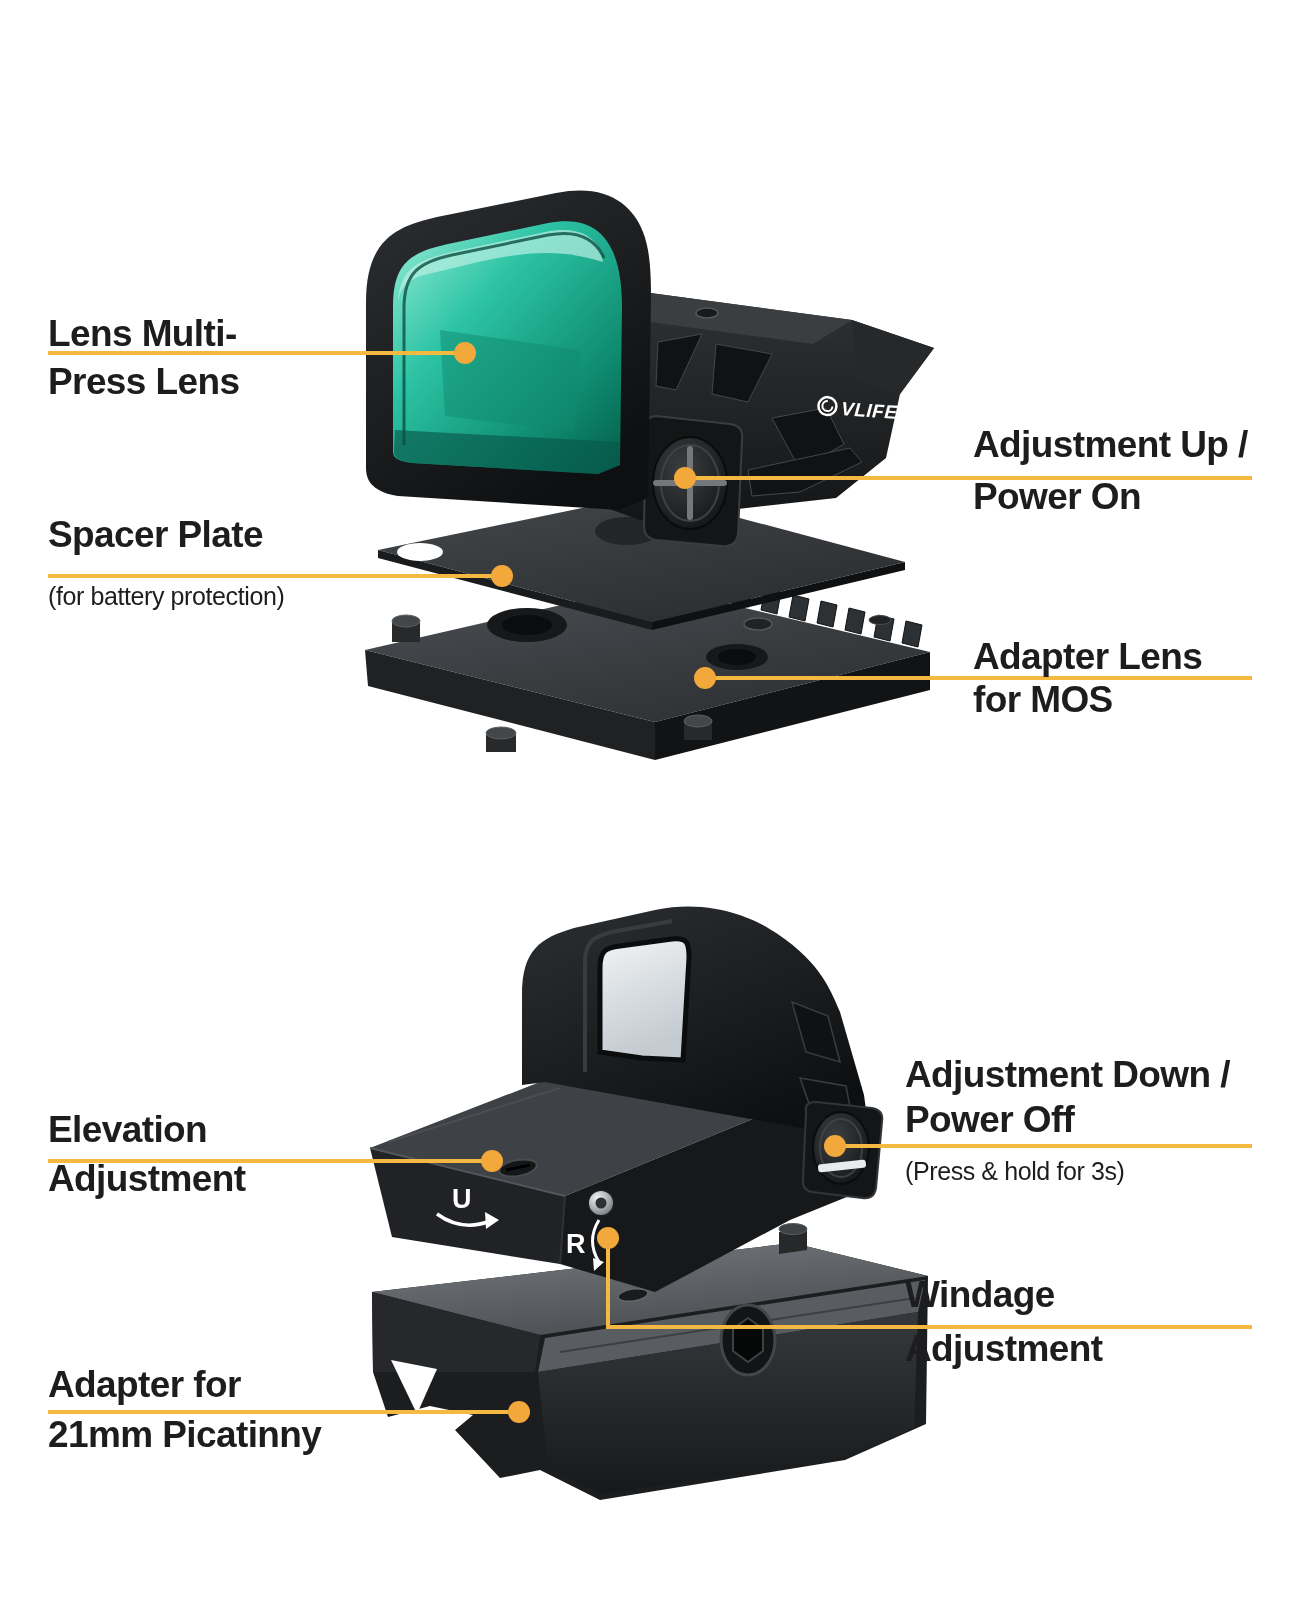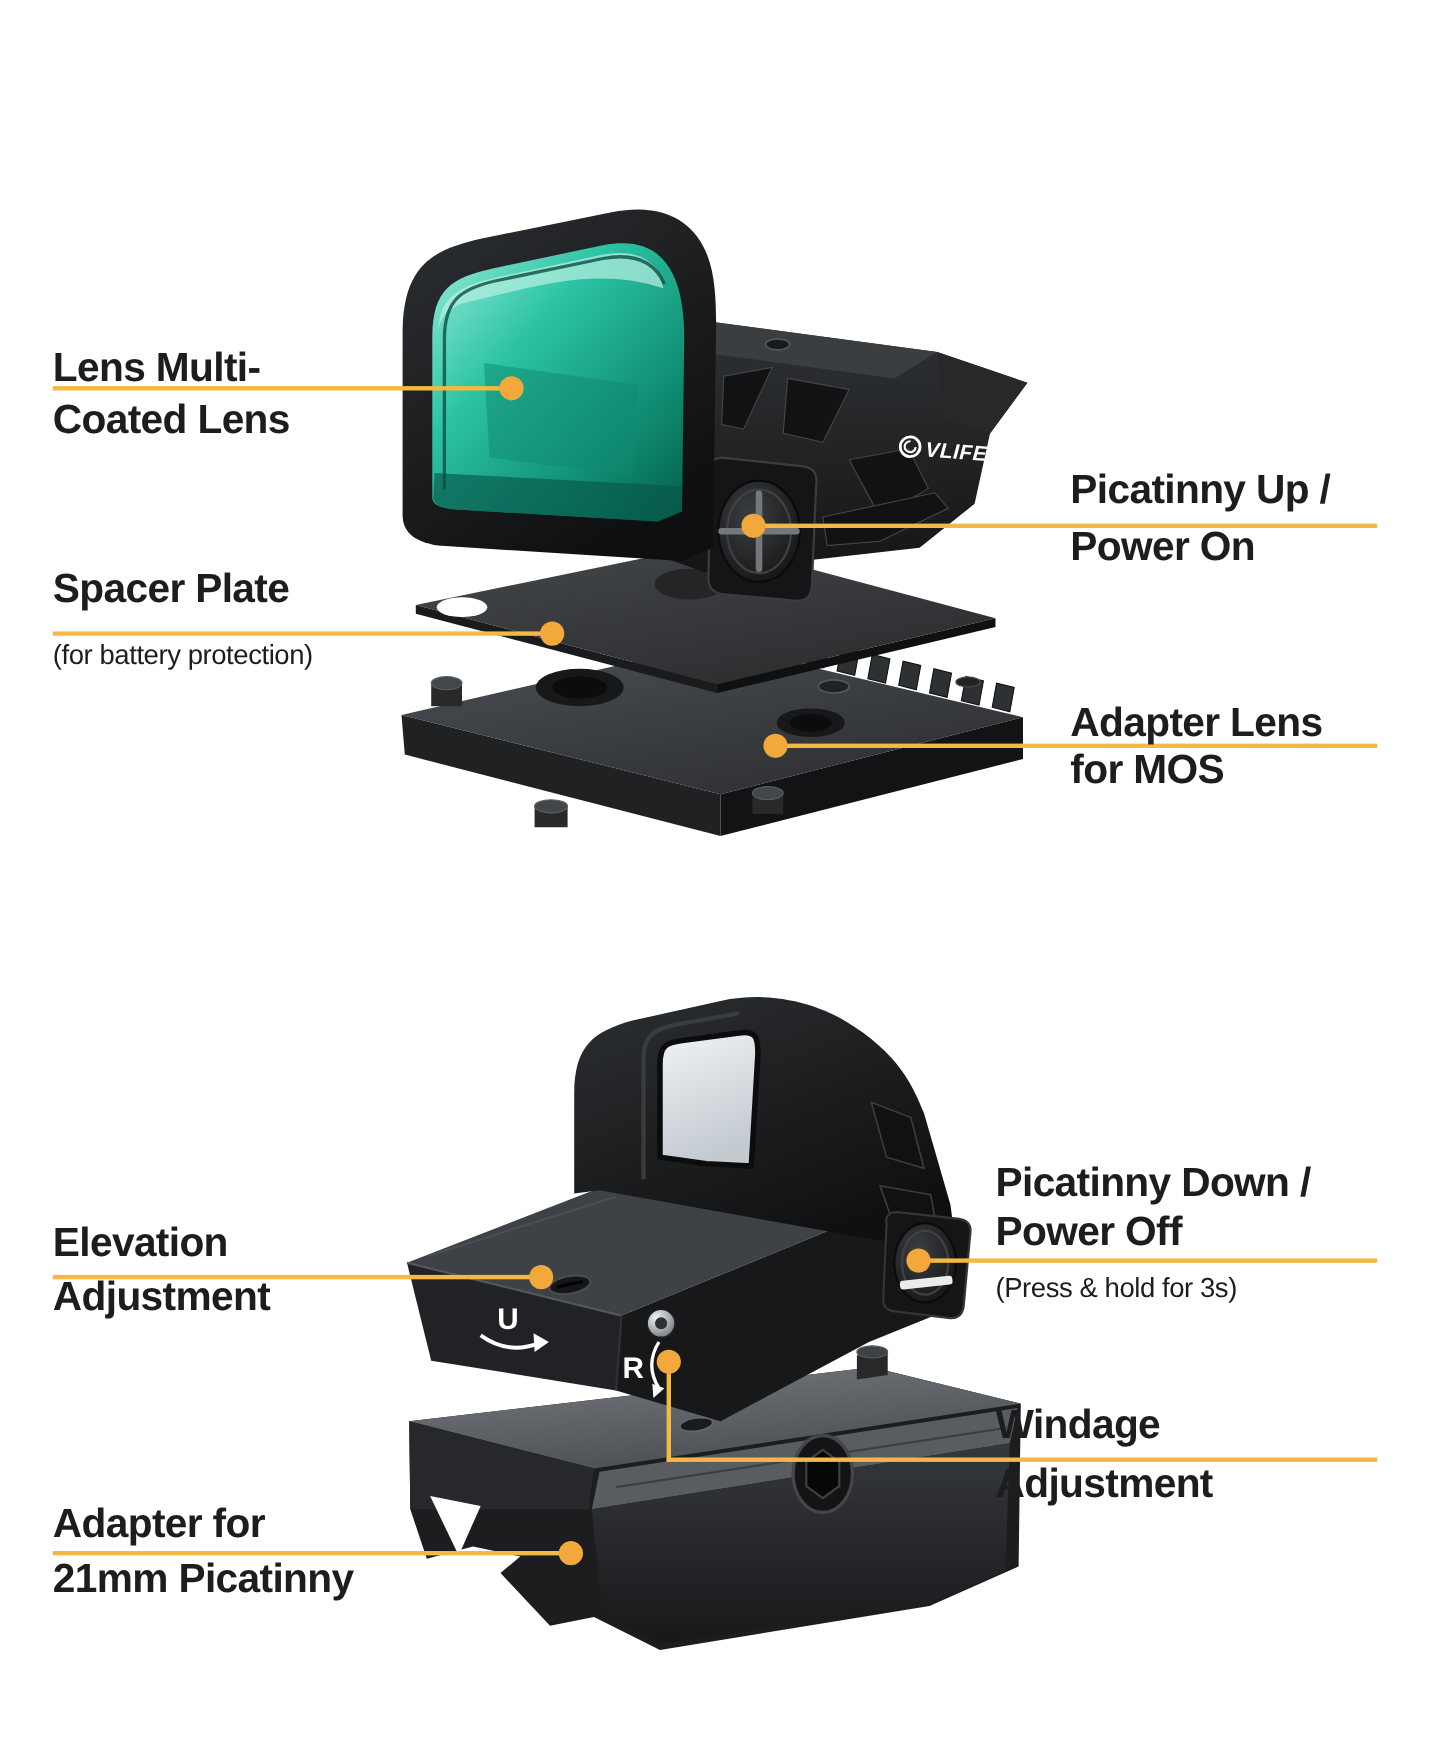--- a/index.html
+++ b/index.html
@@ -243,35 +243,35 @@
   <div class="dot" style="left:824px;top:1135px;"></div>
 
   <div class="lead v" style="left:606px;top:1238px;height:91px;"></div>
   <div class="lead" style="left:606px;top:1325px;width:646px;"></div>
   <div class="dot" style="left:597px;top:1227px;"></div>
 
   <div class="lead" style="left:48px;top:1410px;width:471px;"></div>
   <div class="dot" style="left:508px;top:1401px;"></div>
 
   <div class="lbl" style="left:48px;top:315px;">Lens Multi-</div>
-  <div class="lbl" style="left:48px;top:363px;">Coated Lens</div>
-
-  <div class="lbl" style="left:973px;top:426px;">Picatinny Up /</div>
+  <div class="lbl" style="left:48px;top:363px;">Press Lens</div>
+
+  <div class="lbl" style="left:973px;top:426px;">Adjustment Up /</div>
   <div class="lbl" style="left:973px;top:478px;">Power On</div>
 
   <div class="lbl" style="left:48px;top:516px;text-align:center;">Spacer Plate</div>
   <div class="lbl note" style="left:48px;top:578px;">(for battery protection)</div>
 
   <div class="lbl" style="left:973px;top:638px;">Adapter Lens</div>
   <div class="lbl" style="left:973px;top:681px;">for MOS</div>
 
   <div class="lbl" style="left:48px;top:1111px;">Elevation</div>
   <div class="lbl" style="left:48px;top:1160px;">Adjustment</div>
 
-  <div class="lbl" style="left:905px;top:1056px;">Picatinny Down /</div>
+  <div class="lbl" style="left:905px;top:1056px;">Adjustment Down /</div>
   <div class="lbl" style="left:905px;top:1101px;">Power Off</div>
   <div class="lbl note" style="left:905px;top:1153px;">(Press &amp; hold for 3s)</div>
 
   <div class="lbl" style="left:905px;top:1276px;">Windage</div>
   <div class="lbl" style="left:905px;top:1330px;">Adjustment</div>
 
   <div class="lbl" style="left:48px;top:1366px;">Adapter for</div>
   <div class="lbl" style="left:48px;top:1416px;">21mm Picatinny</div>
 
 </div>

